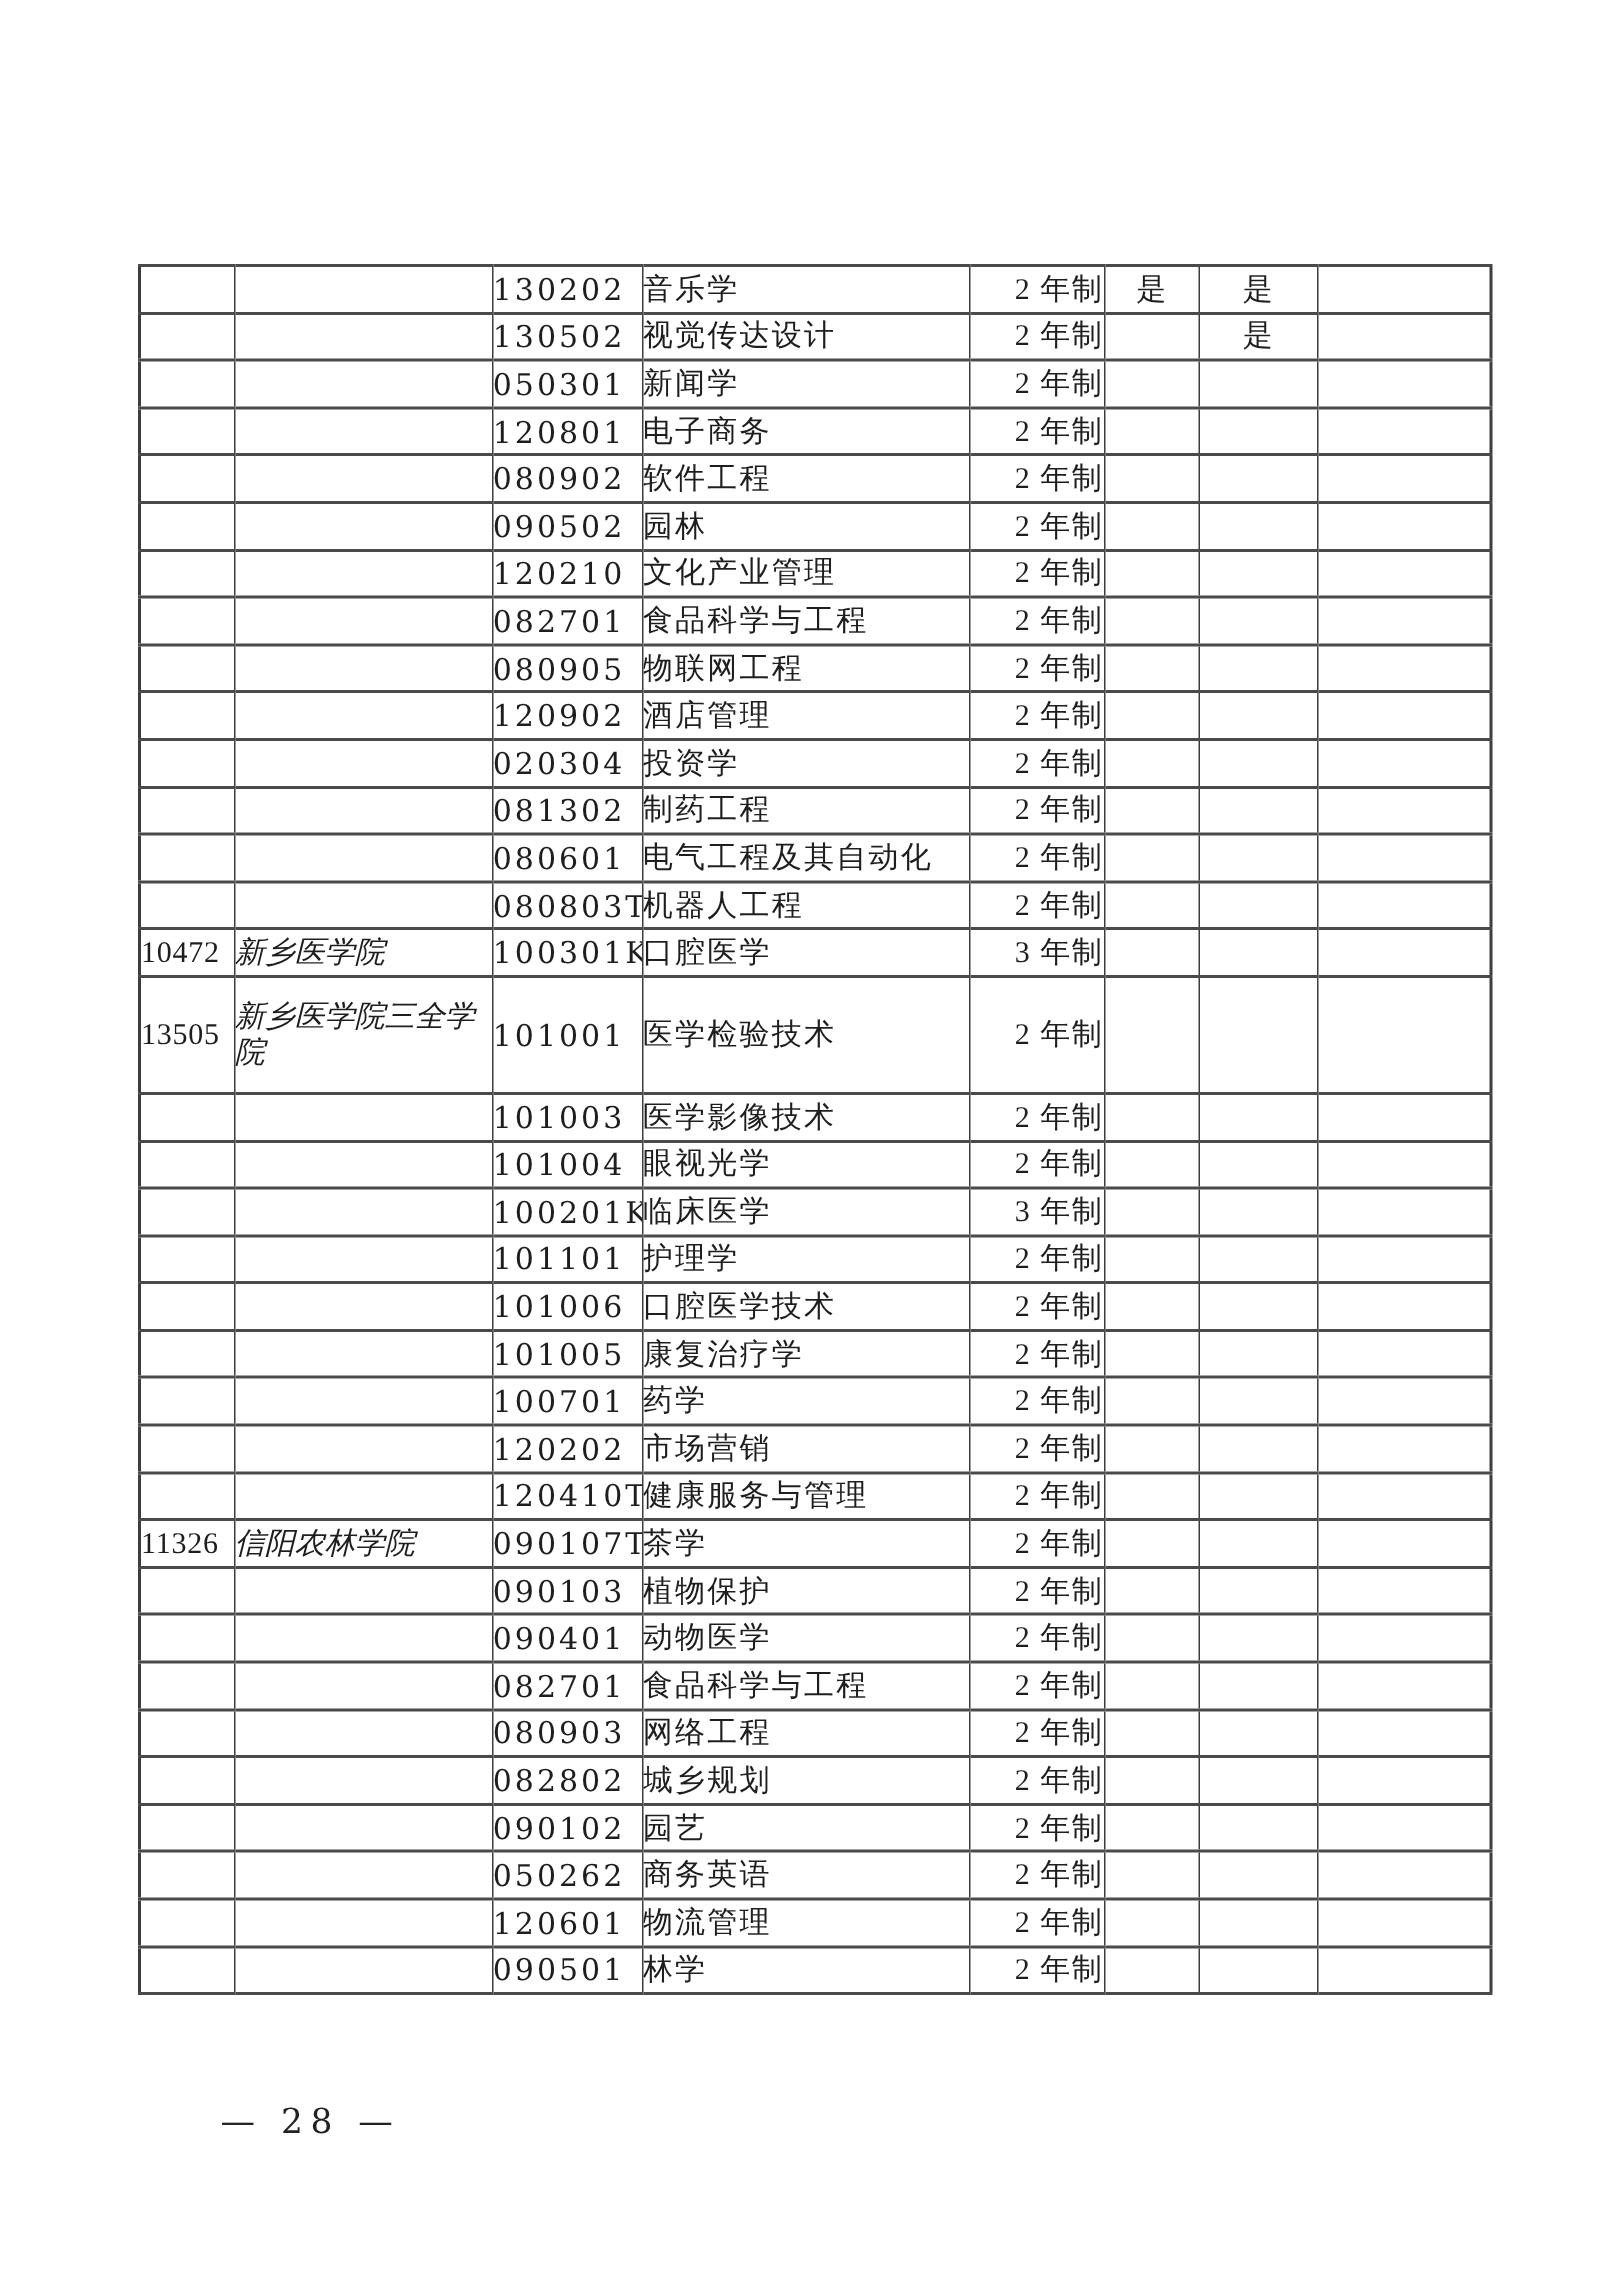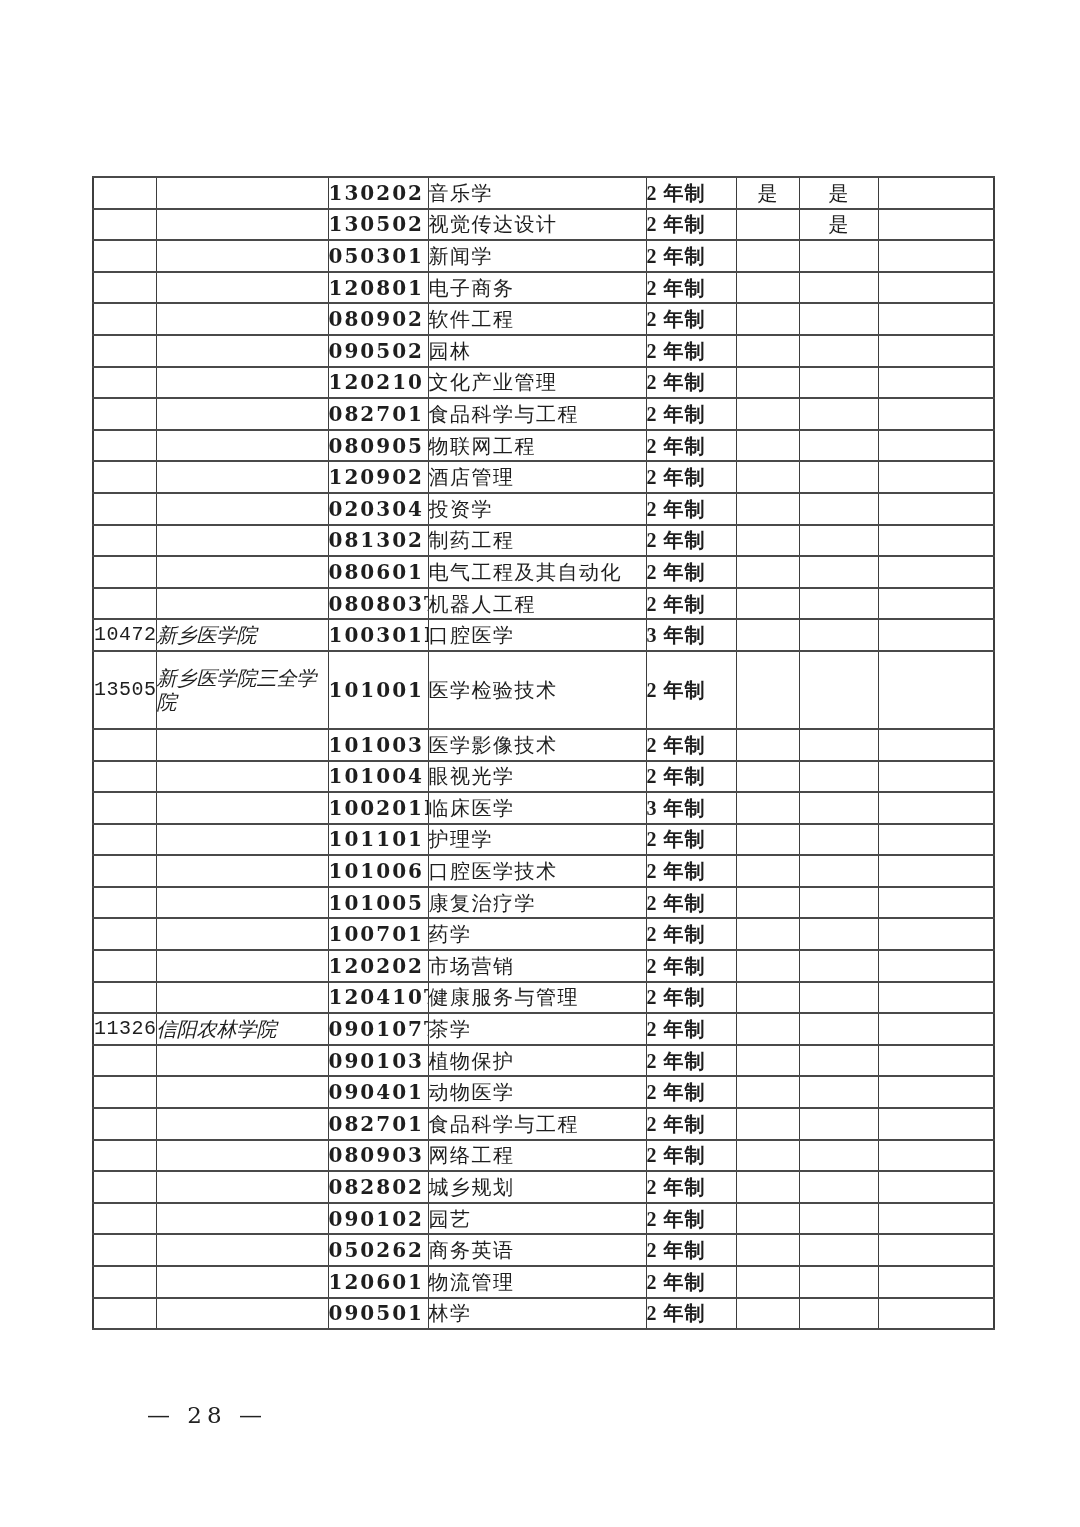--- a/index.html
+++ b/index.html
@@ -34,46 +34,43 @@
     line-height: 24px;
     vertical-align: middle;
     overflow: hidden;
     white-space: normal;
     padding: 0;
   }
   table.majors tr { height: 31.6px; }
   table.majors tr.tall { height: 78px; }
 
   td.col-school-code {
-    text-align: center;
-    font-family: Liberation Mono, monospace;
+    font-family: Liberation Serif, serif;
     letter-spacing: 0.5px;
   }
   td.col-school-name {
     text-align: left;
     padding: 1px 10px 1px 3px;
     font-style: italic;
   }
   td.col-major-code {
     text-align: left;
     padding-left: 5px;
     font-family: "DejaVu Serif", serif;
     letter-spacing: 2px;
-    font-weight: bold;
   }
   td.col-major-name {
     text-align: left;
     padding-left: 7px;
     letter-spacing: 1.5px;
     margin-left: 44px;
   }
   td.col-duration {
-    text-align: left;
+    text-align: right;
     letter-spacing: 1px;
-    font-weight: bold;
   }
   td.col-flag1, td.col-flag2, td.col-remark {
     text-align: center;
   }
   .page-number {
     position: absolute;
     left: 147px;
     top: 1362px;
     font-size: 23px;
     letter-spacing: 5px;

